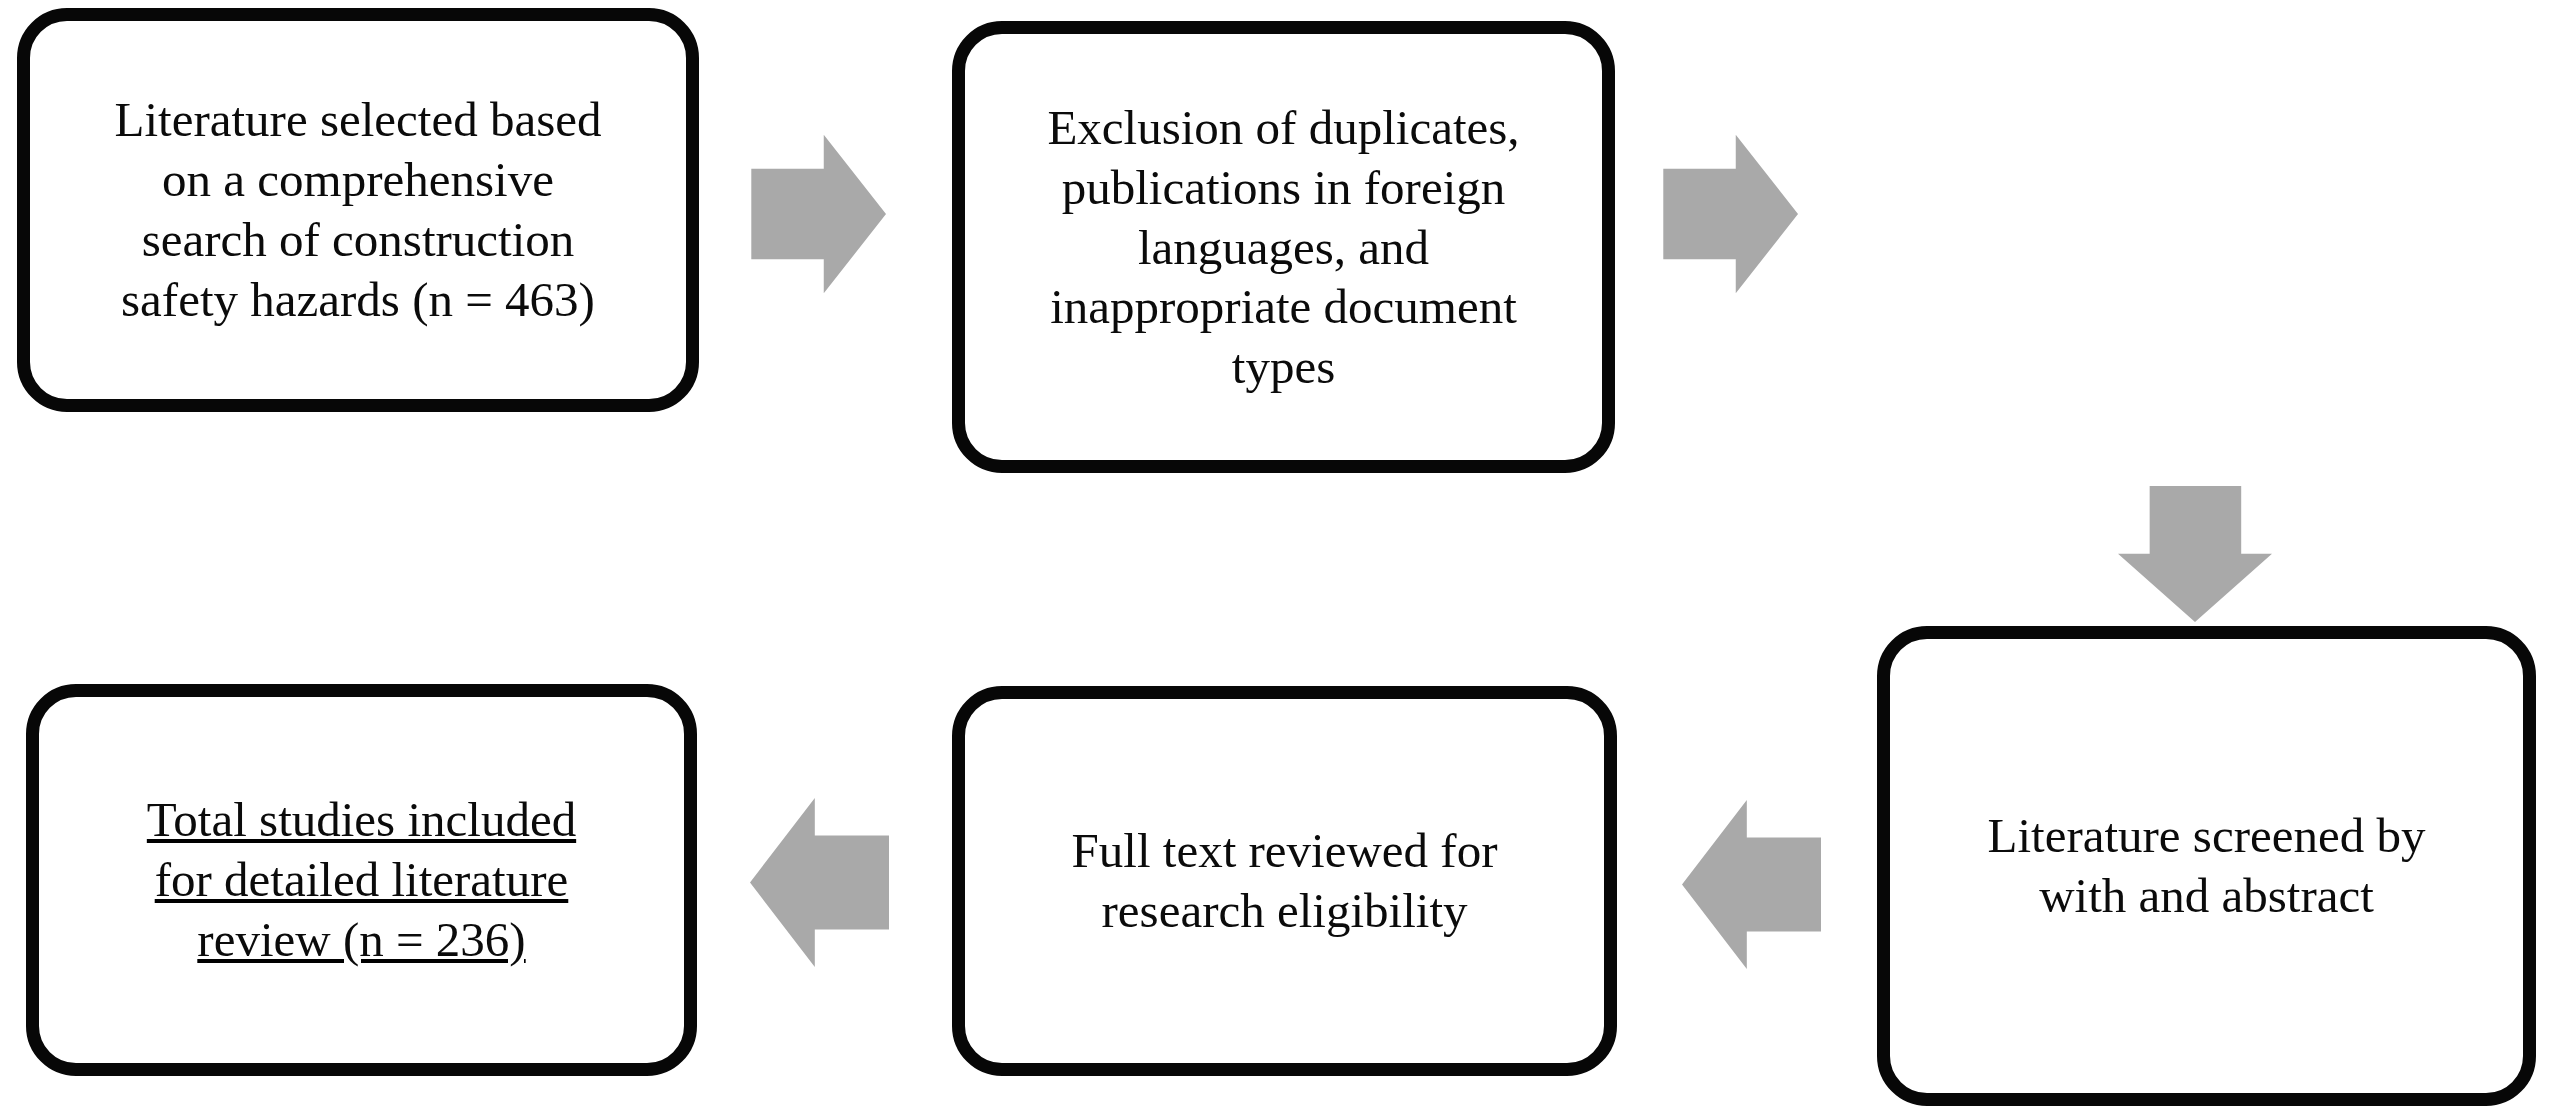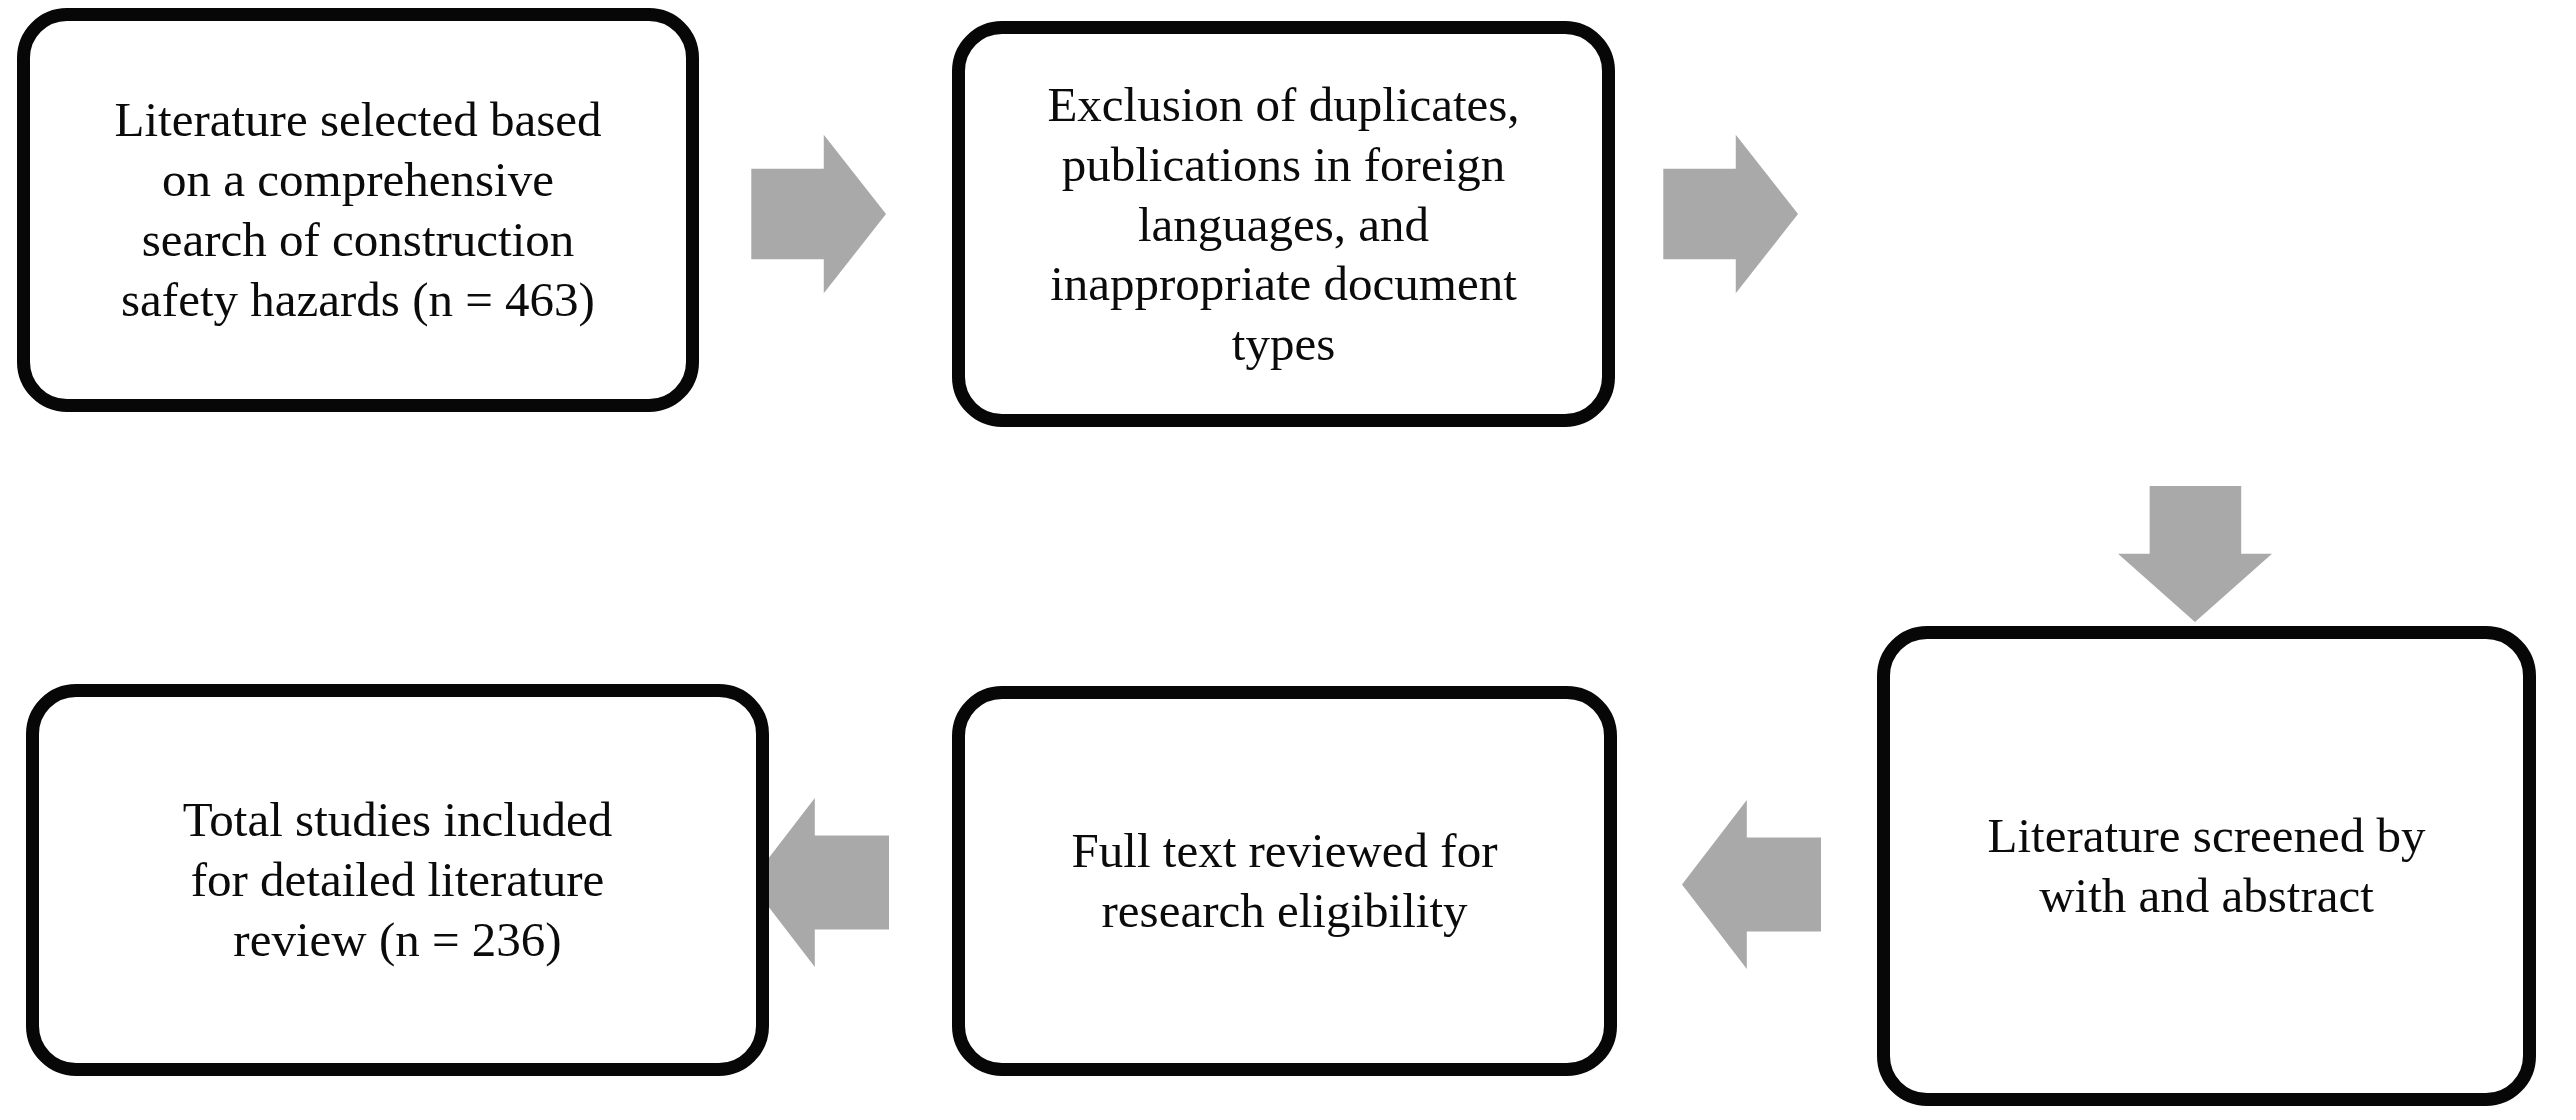--- a/index.html
+++ b/index.html
@@ -31,26 +31,26 @@
     font-size: 49px;
     line-height: 1.22;
     color: #0b0b0b;
     padding: 0 12px;
   }
   .arrow {
     position: absolute;
   }
   
   #step1-box { left: 17px;   top: 8px;  width: 682px; height: 404px; }
-  #step2-box { left: 952px; top: 21.4px;  width: 663px; height: 406px; }
+  #step2-box { left: 952px; top: 21.4px;  width: 663px; height: 452px; }
   #step3-box { left: 1866px; top: 21.4px;  width: 672px; height: 406px; }
   
   #step4-box { left: 1877px; top: 626px; width: 659px; height: 480px; }
   #step5-box { left: 952px; top: 686px; width: 665px; height: 390px; }
-  #step6-box { left: 26px;   top: 684px; width: 743px; height: 392px; }
+  #step6-box { left: 26px;   top: 684px; width: 671px; height: 392px; text-decoration: underline; }
   
   #arrow-1-2 { left: 751px;  top: 133px; }
   #arrow-2-3 { left: 1663px; top: 133px; }
   #arrow-3-4 { left: 2118px; top: 486px; }
   #arrow-4-5 { left: 1682px; top: 800px; }
   #arrow-5-6 { left: 750px;  top: 798px; }
 </style>
 </head>
 <body>
 

